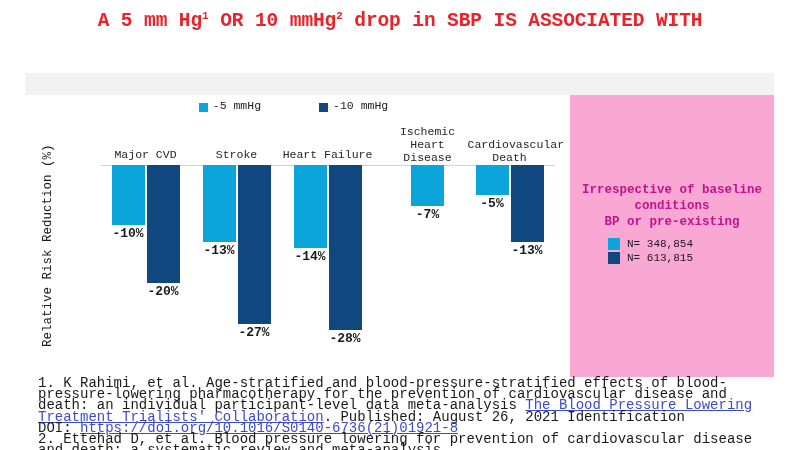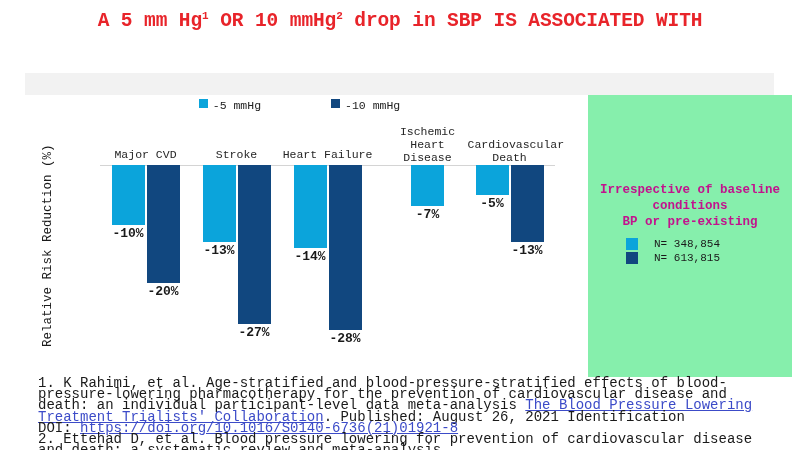--- a/index.html
+++ b/index.html
@@ -31,31 +31,31 @@
     position:absolute;left:25px;top:73px;width:749px;height:22px;
     background:#F2F2F2;
   }
 
   
   .panel-left{
     position:absolute;left:25px;top:95px;width:537px;height:282px;
     background:#ffffff;
   }
   .panel-right{
-    position:absolute;left:588px;top:95px;width:204px;height:282px;
-    background:#86efac;
+    position:absolute;left:570px;top:95px;width:204px;height:282px;
+    background:#f9a8d4;
   }
 
   
   .chart-legend{
     position:absolute;left:0;top:4px;width:537px;
     display:flex;justify-content:center;gap:58px;
     font-size:11.5px;color:#222;
   }
-  .leg-item{display:flex;align-items:flex-start;gap:5px;margin-left:12px;}
+  .leg-item{display:flex;align-items:flex-end;gap:5px;}
   .leg-sw{width:9px;height:9px;display:inline-block;}
   .leg-sw.light{background:#0BA4DB;}
   .leg-sw.dark{background:#11477F;}
 
   
   .ylabel{
     position:absolute;left:-77px;top:145px;width:200px;
     transform:rotate(-90deg);
     text-align:center;
     font-size:12.5px;color:#1a1a1a;
@@ -98,21 +98,21 @@
   .callout{
     position:absolute;left:8px;top:87px;width:188px;
     text-align:center;
     color:#C2128D;
     font-size:12.5px;font-weight:700;line-height:16px;
   }
   .n-legend{
     position:absolute;left:38px;top:143px;
     font-size:11px;color:#1a1a1a;
   }
-  .n-row{display:flex;align-items:center;gap:16px;margin-bottom:2px;}
+  .n-row{display:flex;align-items:center;gap:7px;margin-bottom:2px;}
   .n-sw{width:12px;height:12px;display:inline-block;}
   .n-sw.light{background:#0BA4DB;}
   .n-sw.dark{background:#11477F;}
 
   
   .footnotes{
     position:absolute;left:38px;top:378px;width:740px;
     font-size:14px;line-height:11.2px;color:#1a1a1a;
   }
   .footnotes a{color:#3C4BC8;text-decoration:underline;}

